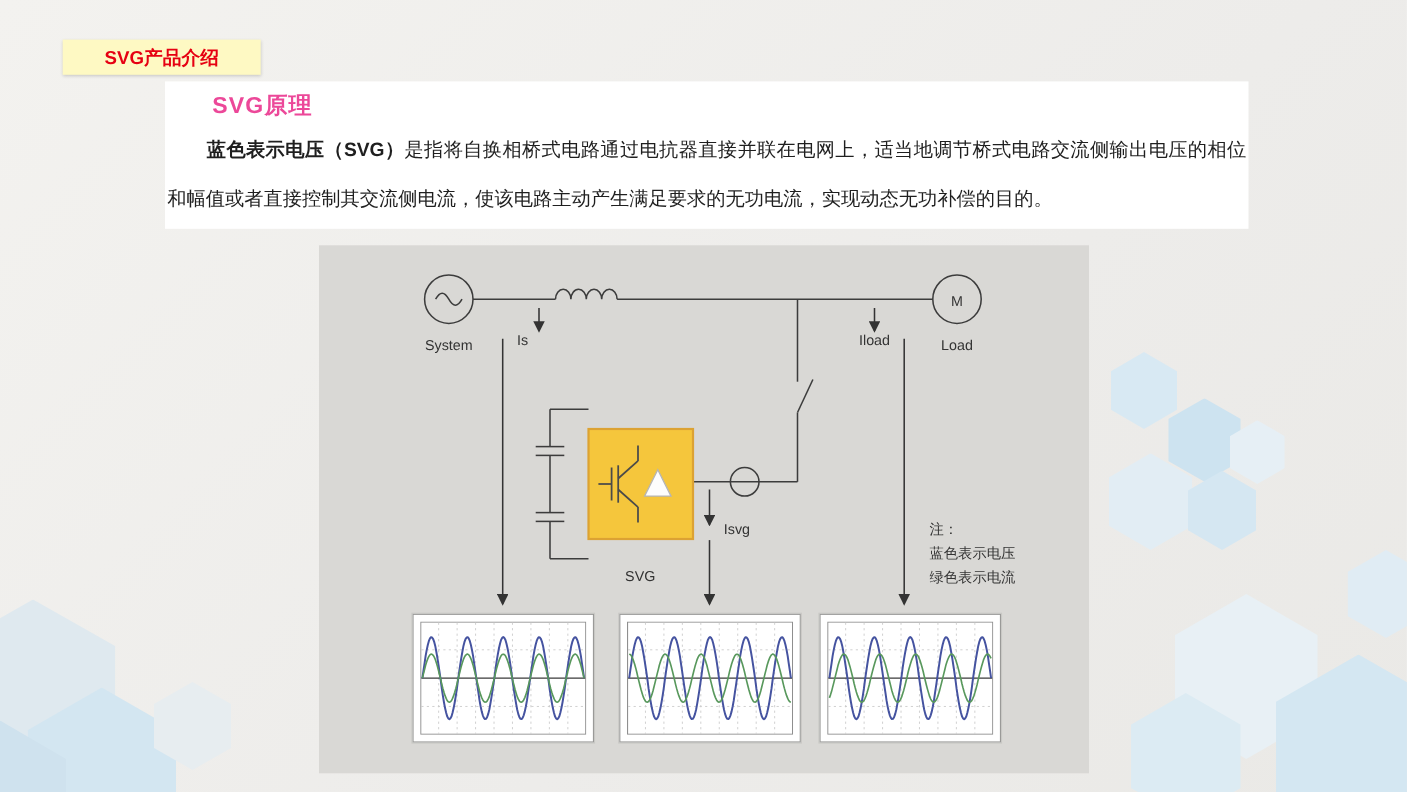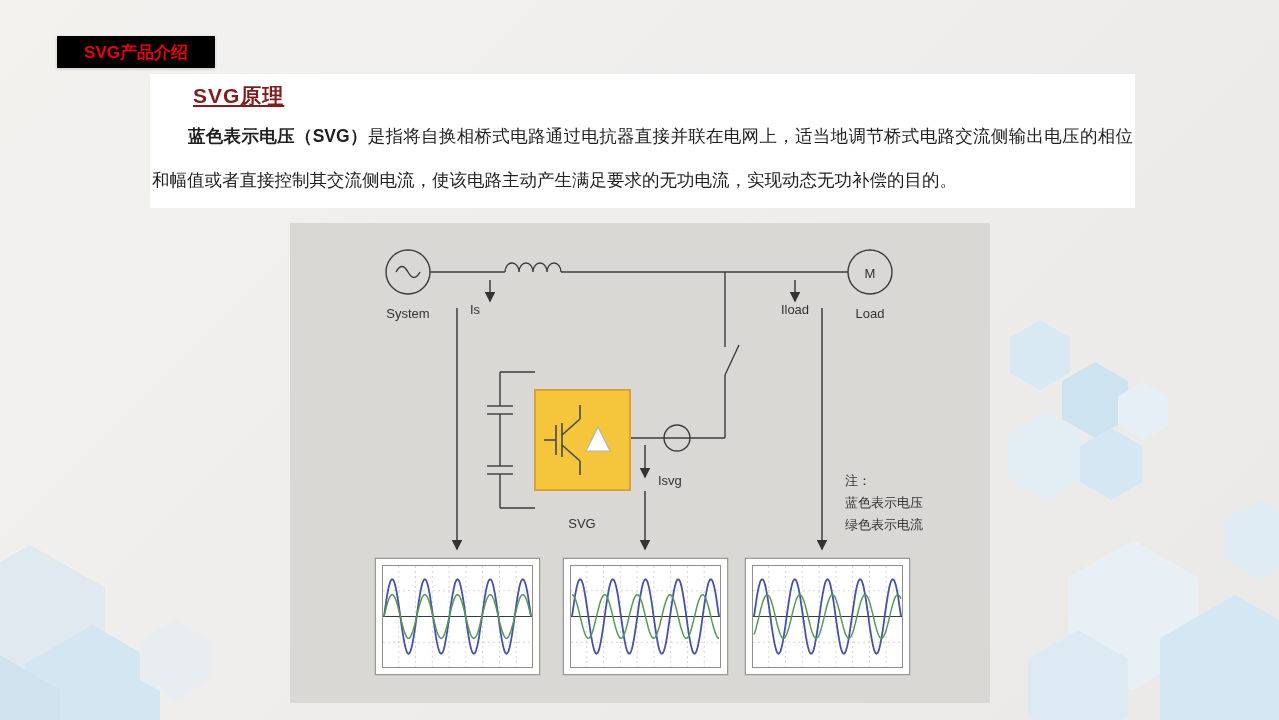--- a/index.html
+++ b/index.html
@@ -3,27 +3,27 @@
 <meta charset="utf-8">
 <style>
   html,body{margin:0;padding:0;}
   body{
     width:1279px;height:720px;overflow:hidden;position:relative;
     background:linear-gradient(135deg,#f3f2ef 0%,#edecea 60%,#eae9e6 100%);
     font-family:"Liberation Sans","DejaVu Sans",sans-serif;
   }
   .hex{position:absolute;clip-path:polygon(50% 0%,100% 25%,100% 75%,50% 100%,0% 75%,0% 25%);}
   .corner-tag{
-    position:absolute;left:57px;top:36px;width:158px;height:32px;
-    background:#000000;display:flex;align-items:center;justify-content:center;
+    position:absolute;left:57px;top:36px;width:180px;height:32px;
+    background:#fef9c3;display:flex;align-items:center;justify-content:center;
     font-size:17px;font-weight:bold;color:#e60012;
     box-shadow:0 1px 3px rgba(0,0,0,.18);
   }
   .content-panel{position:absolute;left:150px;top:74px;width:985px;height:134px;background:#ffffff;}
-  .section-title{position:absolute;left:193px;top:82px;font-size:21px;font-weight:bold;color:#7f1d1d;letter-spacing:1px;text-decoration:underline;}
+  .section-title{position:absolute;left:193px;top:82px;font-size:21px;font-weight:bold;color:#ec4899;letter-spacing:1px;}
   .paragraph{
     position:absolute;left:152px;top:114px;width:981px;
     font-size:17.5px;line-height:44px;color:#1f1f1f;
     text-align:justify;text-indent:36px;
   }
   .paragraph b{font-weight:bold;}
   .diagram-panel{position:absolute;left:290px;top:223px;width:700px;height:480px;background:#d9d8d5;}
   .circuit{position:absolute;left:0;top:0;}
   .circuit text{font-family:"Liberation Sans","DejaVu Sans",sans-serif;fill:#333;font-size:13px;}
   .waveplot{

